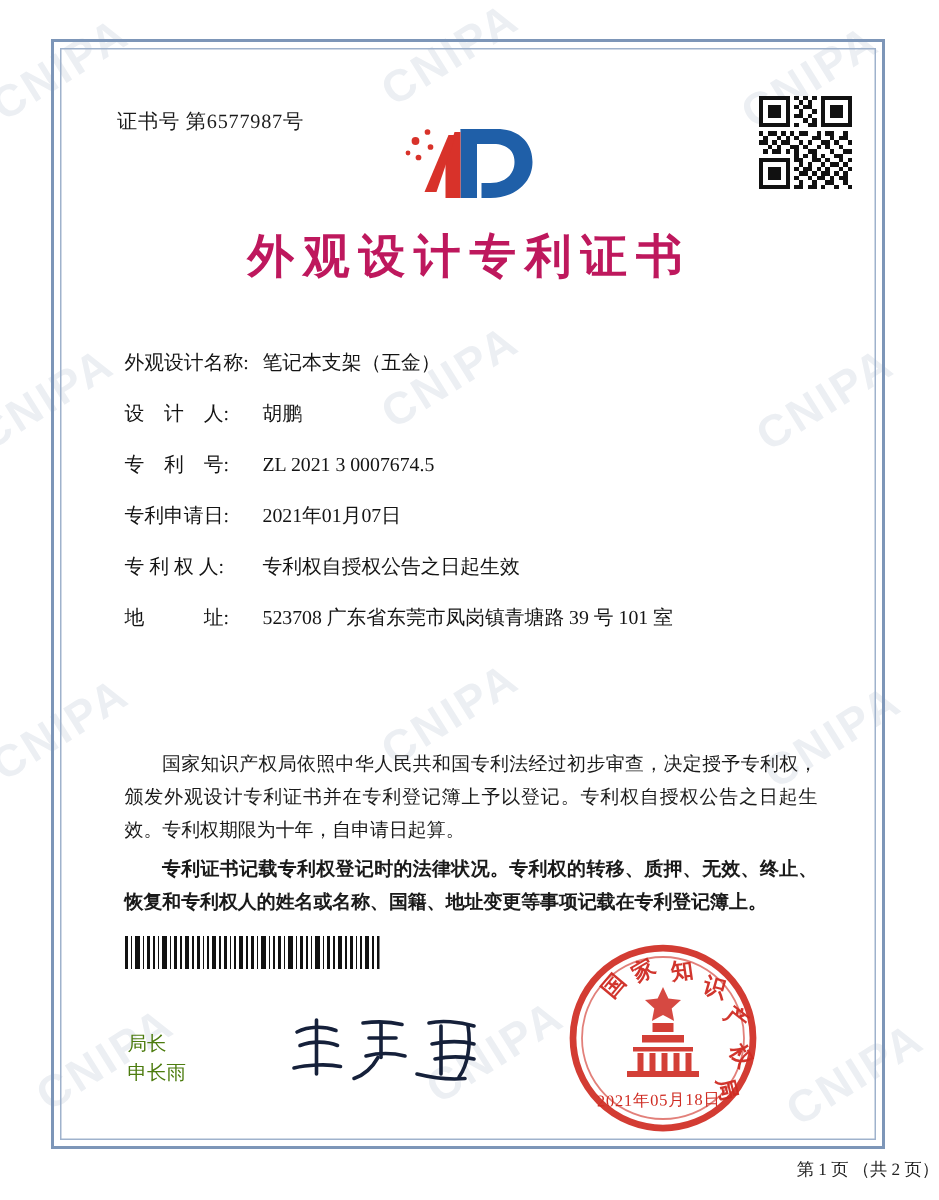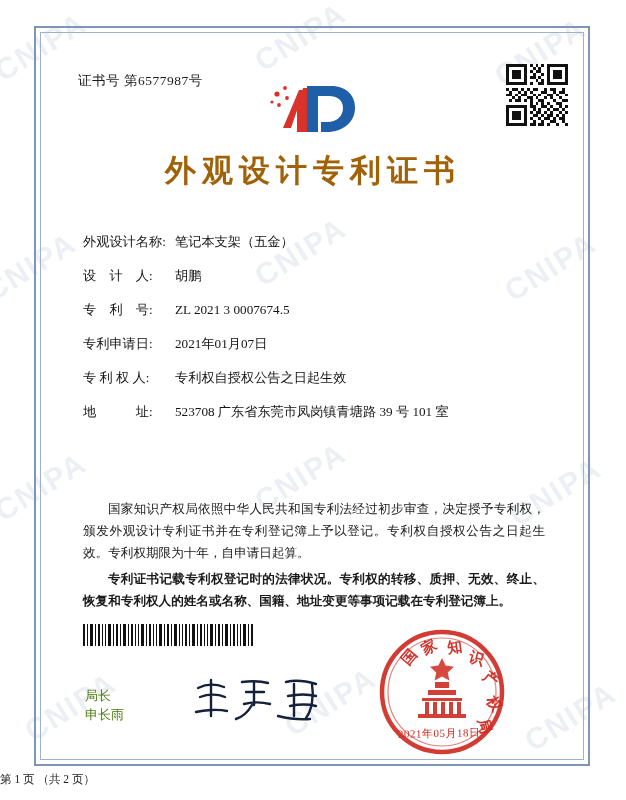--- a/index.html
+++ b/index.html
@@ -107,21 +107,21 @@
   
   .title {
     position: absolute;
     left: 0;
     right: 0;
     top: 150px;
     text-align: center;
     font-size: 31px;
     font-weight: bold;
     letter-spacing: 6px;
-    color: #a16207;
+    color: #be185d;
     font-family: "DejaVu Serif", serif;
   }
 
   
   .fields {
     position: absolute;
     left: 83px;
     top: 232px;
     width: 460px;
   }
@@ -201,21 +201,21 @@
     transform: rotate(-1deg);
     font-family: "Liberation Serif", serif;
   }
 
   
   .footer {
     position: absolute;
     left: 0;
     right: 0;
     top: 772px;
-    text-align: left;
+    text-align: right;
     font-size: 11.5px;
     color: #222;
   }
 </style>
 </head>
 <body>
 
 <div class="page">
 
   <div class="wm wm1">CNIPA</div>

